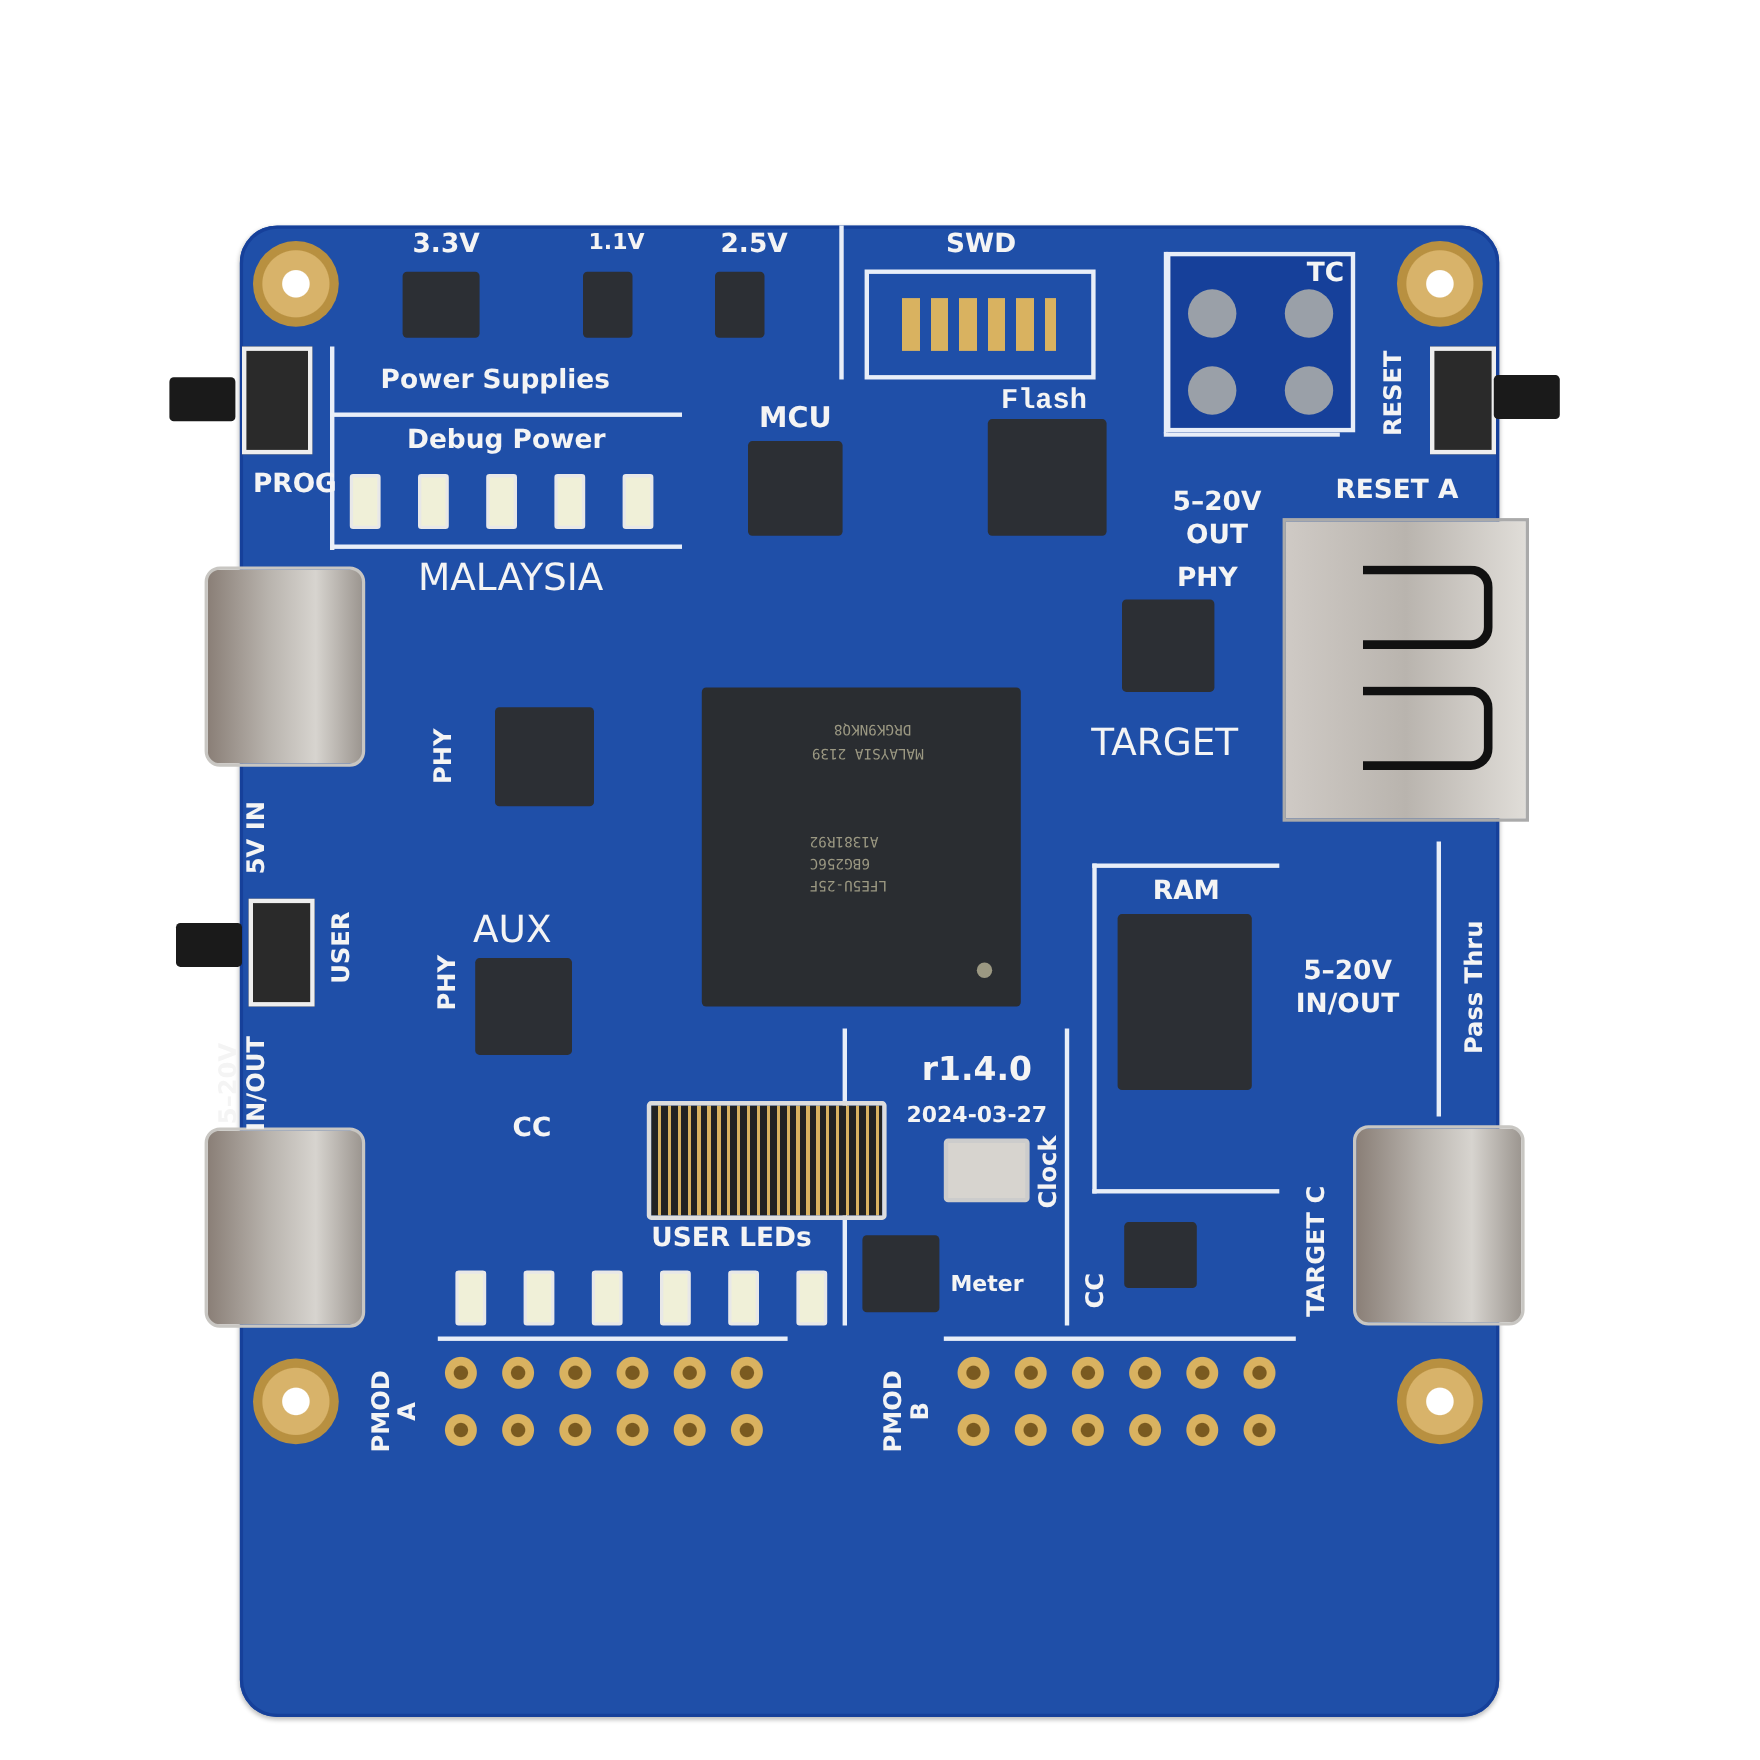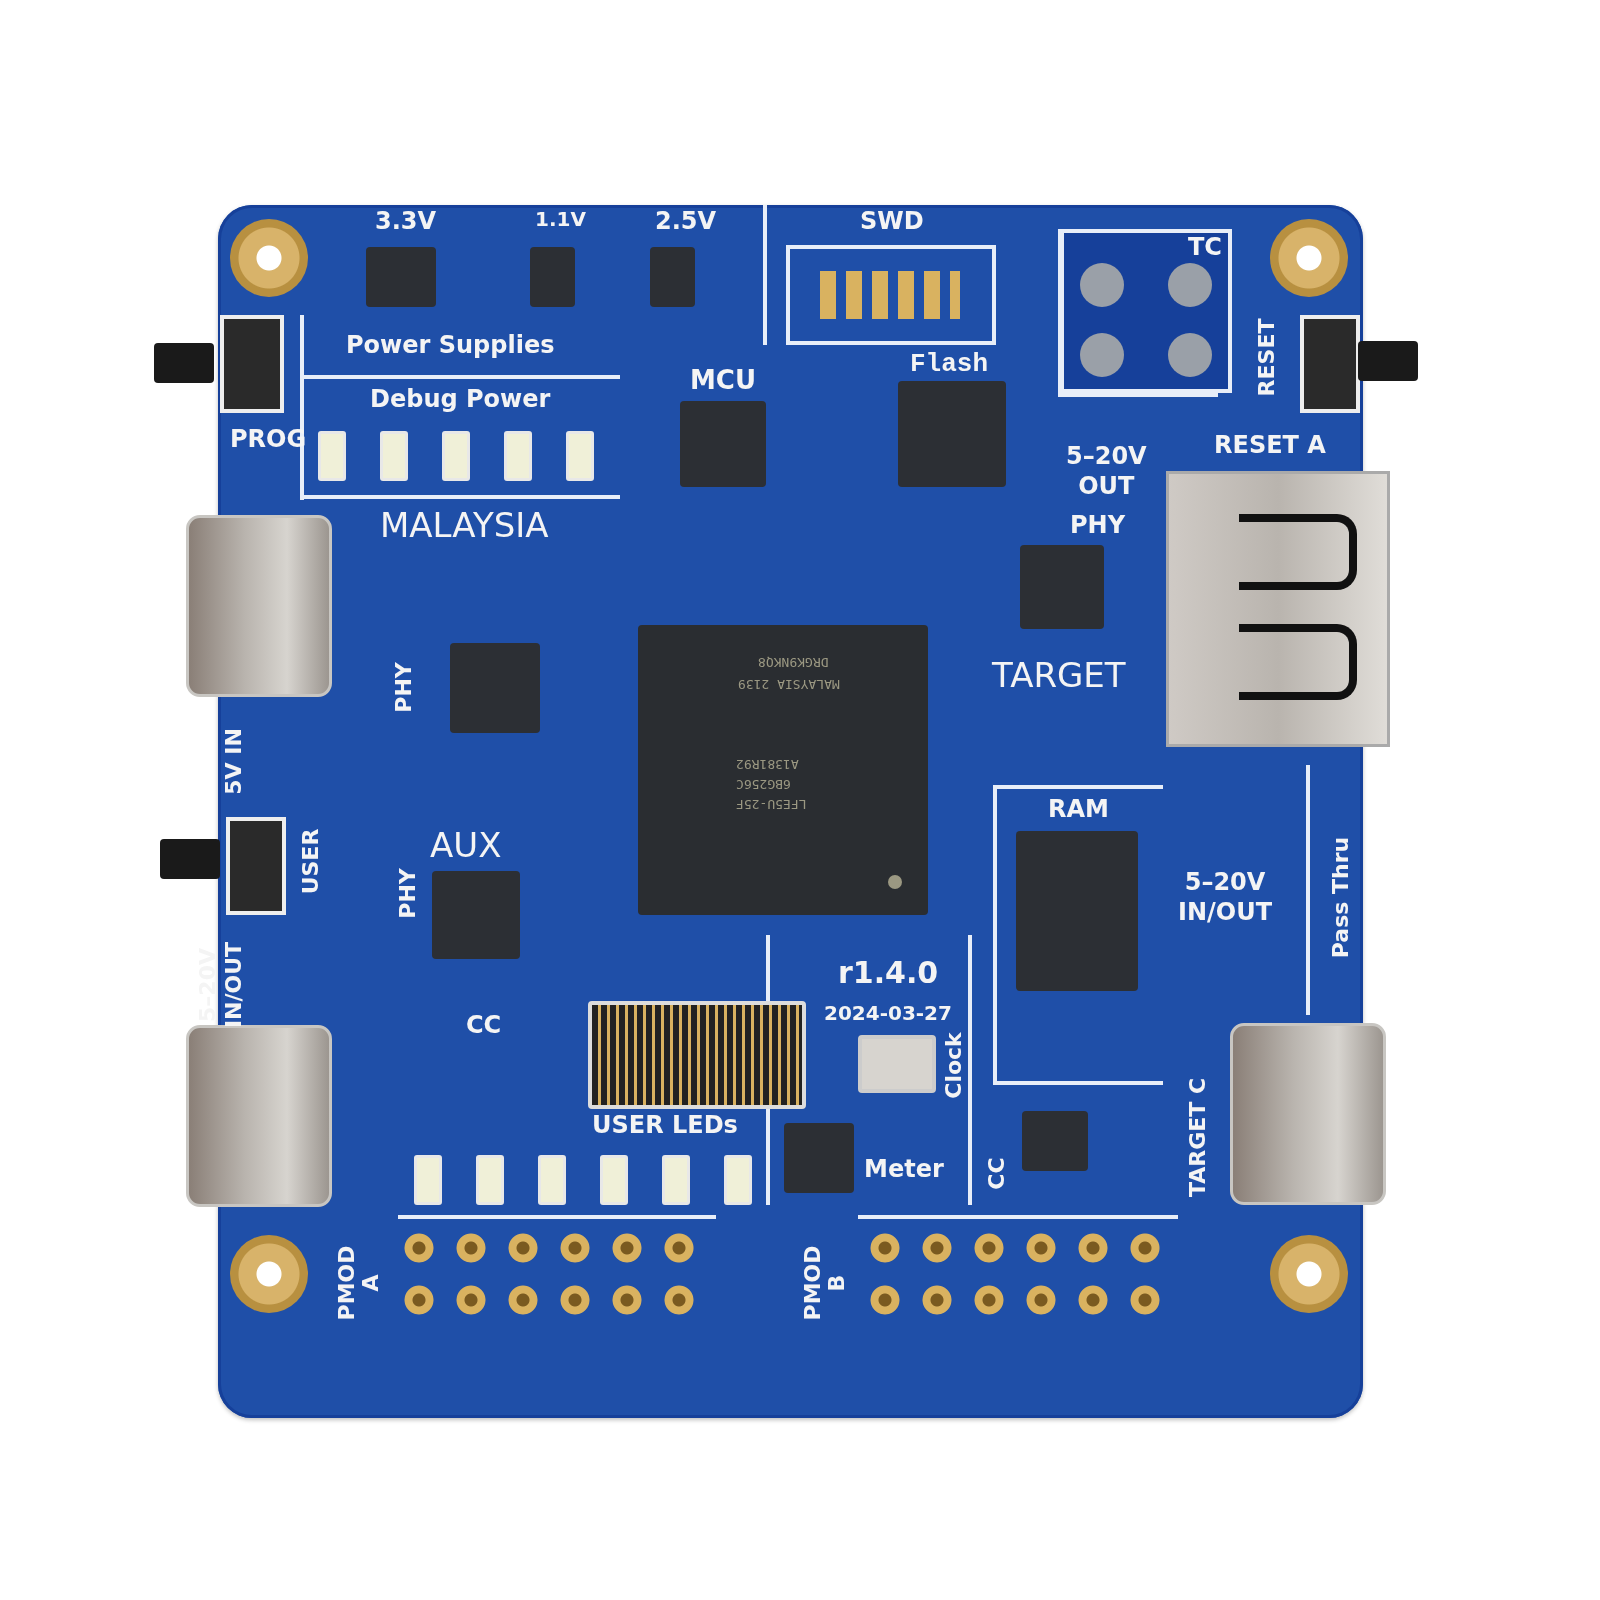--- a/index.html
+++ b/index.html
@@ -1,17 +1,17 @@
 <!DOCTYPE html>
 <html><head>
 <meta charset="utf-8">
 <style>
   html,body{margin:0;padding:0;background:#fff;}
   body{width:1600px;height:1600px;position:relative;overflow:hidden;font-family:"DejaVu Sans",sans-serif;}
-  .board{position:absolute;left:218px;top:205px;width:1145px;height:1213px;background:#1f4fa8;border-radius:34px;
+  .board{position:absolute;left:218px;top:205px;width:1145px;height:1356px;background:#1f4fa8;border-radius:34px;
     box-shadow:inset 0 0 0 3px #16409a, 0 2px 4px rgba(0,0,0,.25);}
   .silk{position:absolute;color:#f4f4f4;font-weight:bold;white-space:nowrap;}
   .line{position:absolute;background:#e8eef8;}
   .hole{position:absolute;width:78px;height:78px;border-radius:50%;background:radial-gradient(circle,#fff 0 12px,#d8b36a 13px 30px,#b89040 31px 39px);}
   .chip{position:absolute;background:#2c2f34;border-radius:4px;}
   .ic-text{position:absolute;color:#9b9882;font-family:"DejaVu Sans Mono",monospace;font-size:13px;transform:rotate(180deg);white-space:nowrap;text-align:center;}
   .usbc{position:absolute;background:linear-gradient(90deg,#8a7f77,#b9b4ae 40%,#d7d4cf 70%,#9c9690);border-radius:14px;border:3px solid #c8c6c2;}
   .usba{position:absolute;background:linear-gradient(90deg,#cfcac5,#b9b4ae 50%,#e0ddd8);border:3px solid #aaa;}
   .led{position:absolute;width:22px;height:44px;background:#f0f0d8;border:3px solid #e8e8e8;border-radius:3px;}
   .pin{position:absolute;width:30px;height:30px;border-radius:50%;background:radial-gradient(circle,#7a5a20 0 6px,#d9b260 7px 14px,#1f4fa8 15px);}
@@ -131,21 +131,21 @@
   <div class="led" style="left:320px;top:950px;"></div>
   <div class="led" style="left:382px;top:950px;"></div>
   <div class="led" style="left:444px;top:950px;"></div>
   <div class="led" style="left:506px;top:950px;"></div>
 
   <div class="silk" style="left:620px;top:750px;font-size:30px;">r1.4.0</div>
   <div class="silk" style="left:606px;top:796px;font-size:20px;">2024-03-27</div>
   <div style="position:absolute;left:640px;top:830px;width:70px;height:50px;background:#d7d4cf;border:4px solid #ccc;border-radius:4px;"></div>
   <div class="silk" style="left:702px;top:848px;font-size:22px;transform:rotate(-90deg);">Clock</div>
   <div class="chip" style="left:566px;top:918px;width:70px;height:70px;"></div>
-  <div class="silk" style="left:646px;top:950px;font-size:24px;">Meter</div>
+  <div class="silk" style="left:646px;top:950px;font-size:20px;">Meter</div>
 
   <div class="silk" style="left:762px;top:956px;font-size:22px;transform:rotate(-90deg);">CC</div>
   <div class="chip" style="left:804px;top:906px;width:66px;height:60px;"></div>
   <div class="silk" style="left:920px;top:920px;font-size:22px;transform:rotate(-90deg);">TARGET C</div>
   <div class="usbc" style="left:1012px;top:818px;width:150px;height:176px;"></div>
 
   <div class="silk" style="left:104px;top:1054px;font-size:22px;transform:rotate(-90deg);line-height:24px;text-align:center;">PMOD<br>A</div>
   <div style="position:absolute;left:176px;top:1016px;width:316px;height:110px;">
     <div class="pin" style="left:10px;top:12px;"></div>
       <div class="pin" style="left:62px;top:12px;"></div>

